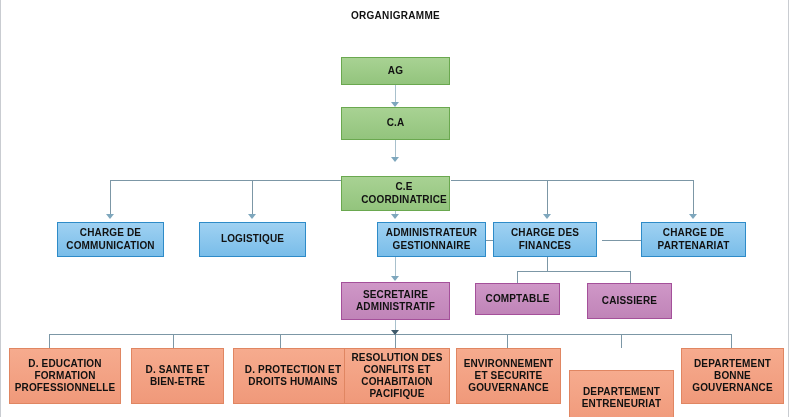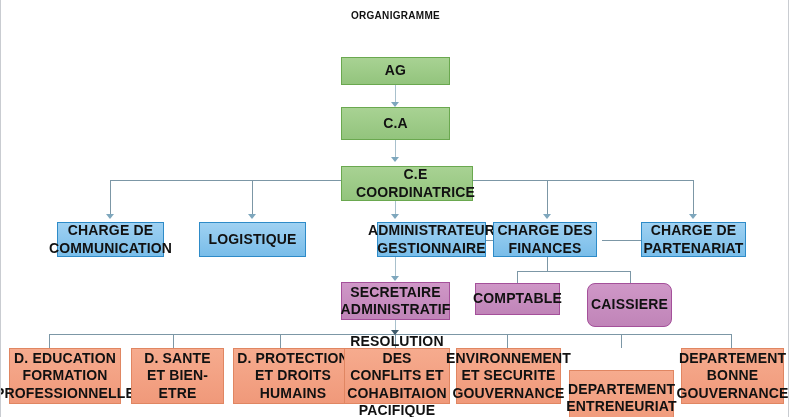--- a/index.html
+++ b/index.html
@@ -31,21 +31,21 @@
     color: #111111;
     letter-spacing: 0.3px;
   }
   .node {
     position: absolute;
     box-sizing: border-box;
     display: flex;
     align-items: center;
     justify-content: center;
     text-align: center;
-    font-size: 14px;
+    font-size: 10px;
     font-weight: bold;
     line-height: 1.22;
     color: #111111;
     padding: 2px 3px;
     letter-spacing: 0.15px;
     z-index: 3;
   }
   .node.green {
     background: #9ccb86;
     border: 1px solid #6aa84f;
@@ -136,37 +136,37 @@
   <div class="conn v" style="left:279px; top:334px; height:14px;"></div>
   <div class="conn v" style="left:394px; top:334px; height:14px;"></div>
   <div class="conn v" style="left:506px; top:334px; height:14px;"></div>
   <div class="conn v" style="left:620px; top:334px; height:14px;"></div>
   <div class="conn v" style="left:730px; top:334px; height:14px;"></div>
 
   <div class="node green" style="left:340px; top:57px; width:109px; height:28px;">AG</div>
 
   <div class="node green" style="left:340px; top:107px; width:109px; height:33px;">C.A</div>
 
-  <div class="node green" style="left:340px; top:166px; width:132px; height:35px;padding-left:20px;">C.E COORDINATRICE</div>
+  <div class="node green" style="left:340px; top:176px; width:109px; height:35px;padding-left:20px;">C.E COORDINATRICE</div>
 
   <div class="node blue" style="left:56px; top:222px; width:107px; height:35px;">CHARGE DE COMMUNICATION</div>
 
   <div class="node blue" style="left:198px; top:222px; width:107px; height:35px;">LOGISTIQUE</div>
 
   <div class="node blue" style="left:340px; top:222px; width:109px; height:35px;margin-left:36px;">ADMINISTRATEUR GESTIONNAIRE</div>
 
   <div class="node blue" style="left:492px; top:222px; width:104px; height:35px;">CHARGE DES FINANCES</div>
 
   <div class="node blue" style="left:640px; top:222px; width:105px; height:35px;">CHARGE DE PARTENARIAT</div>
 
   <div class="node purple" style="left:340px; top:282px; width:109px; height:38px;">SECRETAIRE ADMINISTRATIF</div>
 
   <div class="node purple" style="left:474px; top:283px; width:85px; height:32px;">COMPTABLE</div>
 
-  <div class="node purple" style="left:586px; top:283px; width:85px; height:44px;border-radius:8px;">CAISSIERE</div>
+  <div class="node purple" style="left:586px; top:283px; width:85px; height:36px;">CAISSIERE</div>
 
   <div class="node orange" style="left:8px; top:348px; width:112px; height:56px;">D. EDUCATION FORMATION PROFESSIONNELLE</div>
 
   <div class="node orange" style="left:130px; top:348px; width:93px; height:56px;">D. SANTE ET BIEN-ETRE</div>
 
   <div class="node orange" style="left:232px; top:348px; width:120px; height:56px;">D. PROTECTION ET DROITS HUMAINS</div>
 
   <div class="node orange" style="left:343px; top:348px; width:106px; height:56px;">RESOLUTION DES CONFLITS ET COHABITAION PACIFIQUE</div>
 
   <div class="node orange" style="left:455px; top:348px; width:105px; height:56px;">ENVIRONNEMENT ET SECURITE GOUVERNANCE</div>

